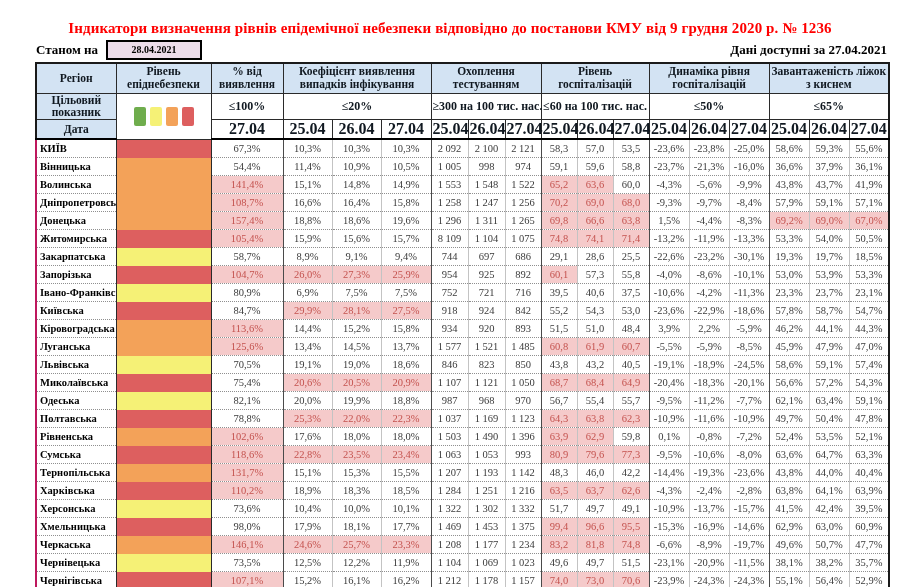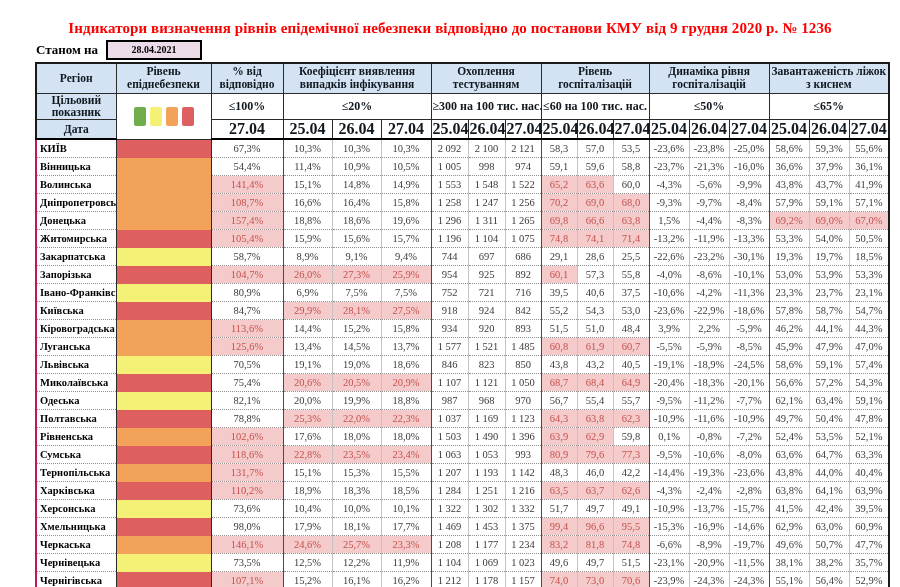--- a/index.html
+++ b/index.html
@@ -29,20 +29,21 @@
   td.no-data-cell{font-size:11px;color:#222;}
 </style>
 </head>
 <body>
 
 <div class="title">Індикатори визначення рівнів епідемічної небезпеки відповідно до постанови КМУ від 9 грудня 2020 р. № 1236</div>
 
 <div class="subrow">
   <span class="asof-label">Станом на</span>
   <span class="asof-box">28.04.2021</span>
+  <span class="avail">Дані доступні за 27.04.2021</span>
 </div>
 
 <table>
   <colgroup>
     <col style="width:80px">
       <col style="width:95px">
       <col style="width:72px">
     <col style="width:49px">
       <col style="width:49px">
       <col style="width:50px">
@@ -56,21 +57,21 @@
       <col style="width:40px">
       <col style="width:40px">
     <col style="width:40px">
       <col style="width:40px">
       <col style="width:40px">
   </colgroup>
   <thead>
     <tr style="height:30px">
       <th>Регіон</th>
       <th>Рівень епіднебезпеки</th>
-      <th>% від відповідно</th>
+      <th>% від виявлення</th>
       <th colspan="3">Коефіцієнт виявлення випадків інфікування</th>
       <th colspan="3">Охоплення тестуванням</th>
       <th colspan="3">Рівень госпіталізацій</th>
       <th colspan="3">Динаміка рівня госпіталізацій</th>
       <th colspan="3">Завантаженість ліжок з киснем</th>
     </tr>
     <tr style="height:26px">
       <th>Цільовий показник</th>
       <th class="legend" rowspan="2">
         <span class="sq g"></span><span class="sq y"></span><span class="sq o"></span><span class="sq r"></span>
@@ -203,21 +204,21 @@
         <td class="value-cell hl">69,0%</td>
         <td class="value-cell hl">67,0%</td>
       </tr>
       <tr>
         <td class="region-cell">Житомирська</td>
         <td class="level-cell level-red"></td>
         <td class="value-cell gs hl">105,4%</td>
         <td class="value-cell gs">15,9%</td>
         <td class="value-cell">15,6%</td>
         <td class="value-cell">15,7%</td>
-        <td class="value-cell gs">1 196</td>
+        <td class="value-cell gs">8 109</td>
         <td class="value-cell">1 104</td>
         <td class="value-cell">1 075</td>
         <td class="value-cell gs hl">74,8</td>
         <td class="value-cell hl">74,1</td>
         <td class="value-cell hl">71,4</td>
         <td class="value-cell gs">-13,2%</td>
         <td class="value-cell">-11,9%</td>
         <td class="value-cell">-13,3%</td>
         <td class="value-cell gs">53,3%</td>
         <td class="value-cell">54,0%</td>

